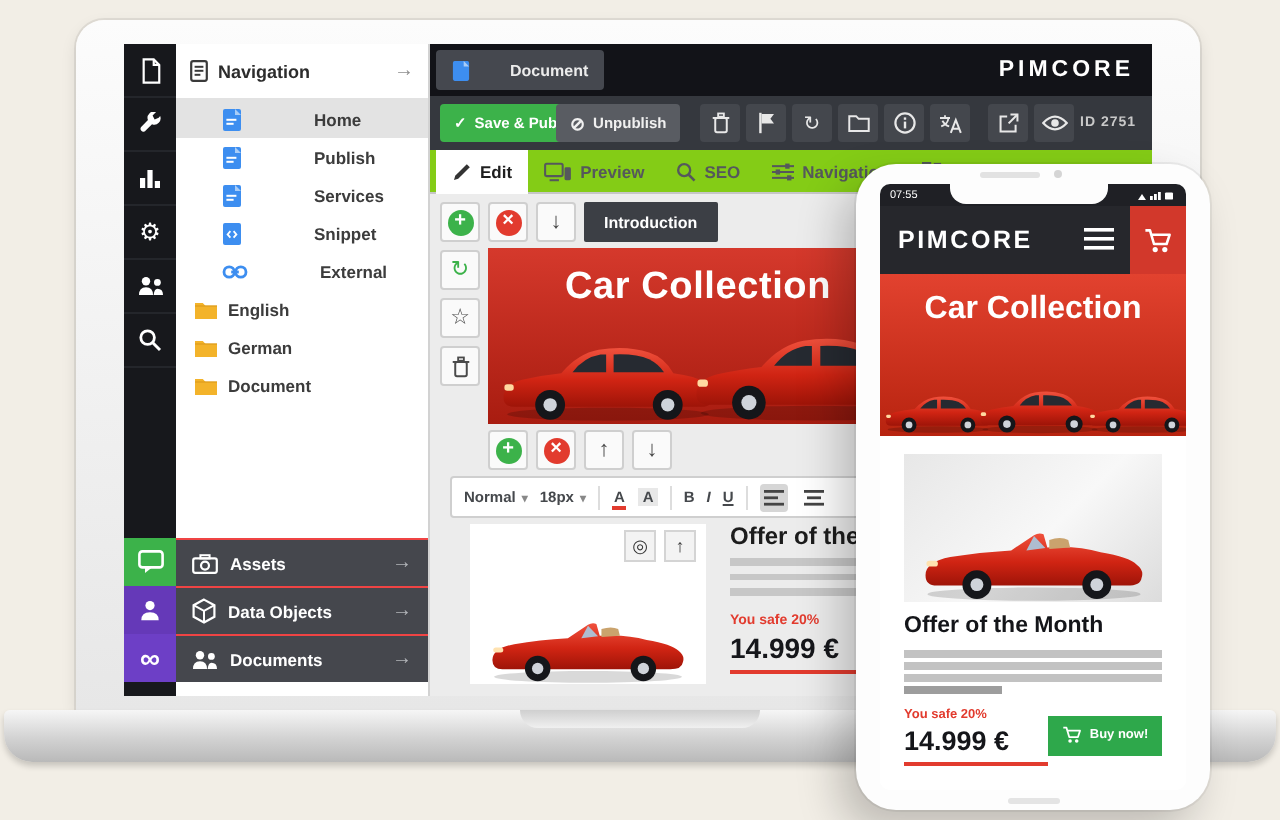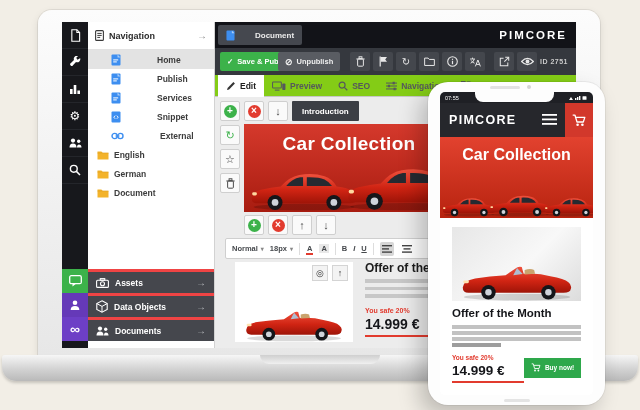--- a/index.html
+++ b/index.html
@@ -34,21 +34,21 @@
   .treepanel{width:127px;background:#fff;position:relative;flex:none;border-right:1px solid #d2d2d2;}
   .tree-header{height:28px;display:flex;align-items:center;gap:5px;padding:0 7px;
     border-bottom:1px solid #e2e2e2;font-size:9px;font-weight:bold;color:#2c2c2c;}
   .tree-header .arr{margin-left:auto;color:#8d8d8d;font-size:10px;font-weight:normal;}
   .tree-item{height:19px;display:flex;align-items:center;gap:5px;font-size:8.5px;
     font-weight:bold;color:#3c3c3c;}
   .lvl1{padding-left:9px;}
   .lvl2{padding-left:23px;gap:36px;}
   .tree-item.selected{background:#e3e3e3;}
   .tree-panels{position:absolute;left:0;right:0;bottom:7px;}
-  .panel-row{height:24px;background:#45474d;border-top:3px solid #ef4444;display:flex;
+  .panel-row{height:24px;background:#45474d;border-top:1px solid #ef4444;display:flex;
     align-items:center;gap:6px;padding:0 8px;color:#fff;font-size:8.5px;font-weight:bold;}
   .panel-row .arr{margin-left:auto;color:#b4b6ba;font-size:10px;font-weight:normal;}
 
   
   .main{flex:1;position:relative;background:#ececec;min-width:0;}
   .topbar{height:26px;background:#121318;display:flex;align-items:center;padding-left:3px;position:relative;}
   .top-tab{height:20px;display:flex;align-items:center;gap:20px;padding:0 8px;margin-right:4px;
     border-radius:2px;color:#ececec;font-size:8px;font-weight:bold;}
   .top-tab.active{background:#45484f;}
   .top-tab.inactive{background:#26282d;}

